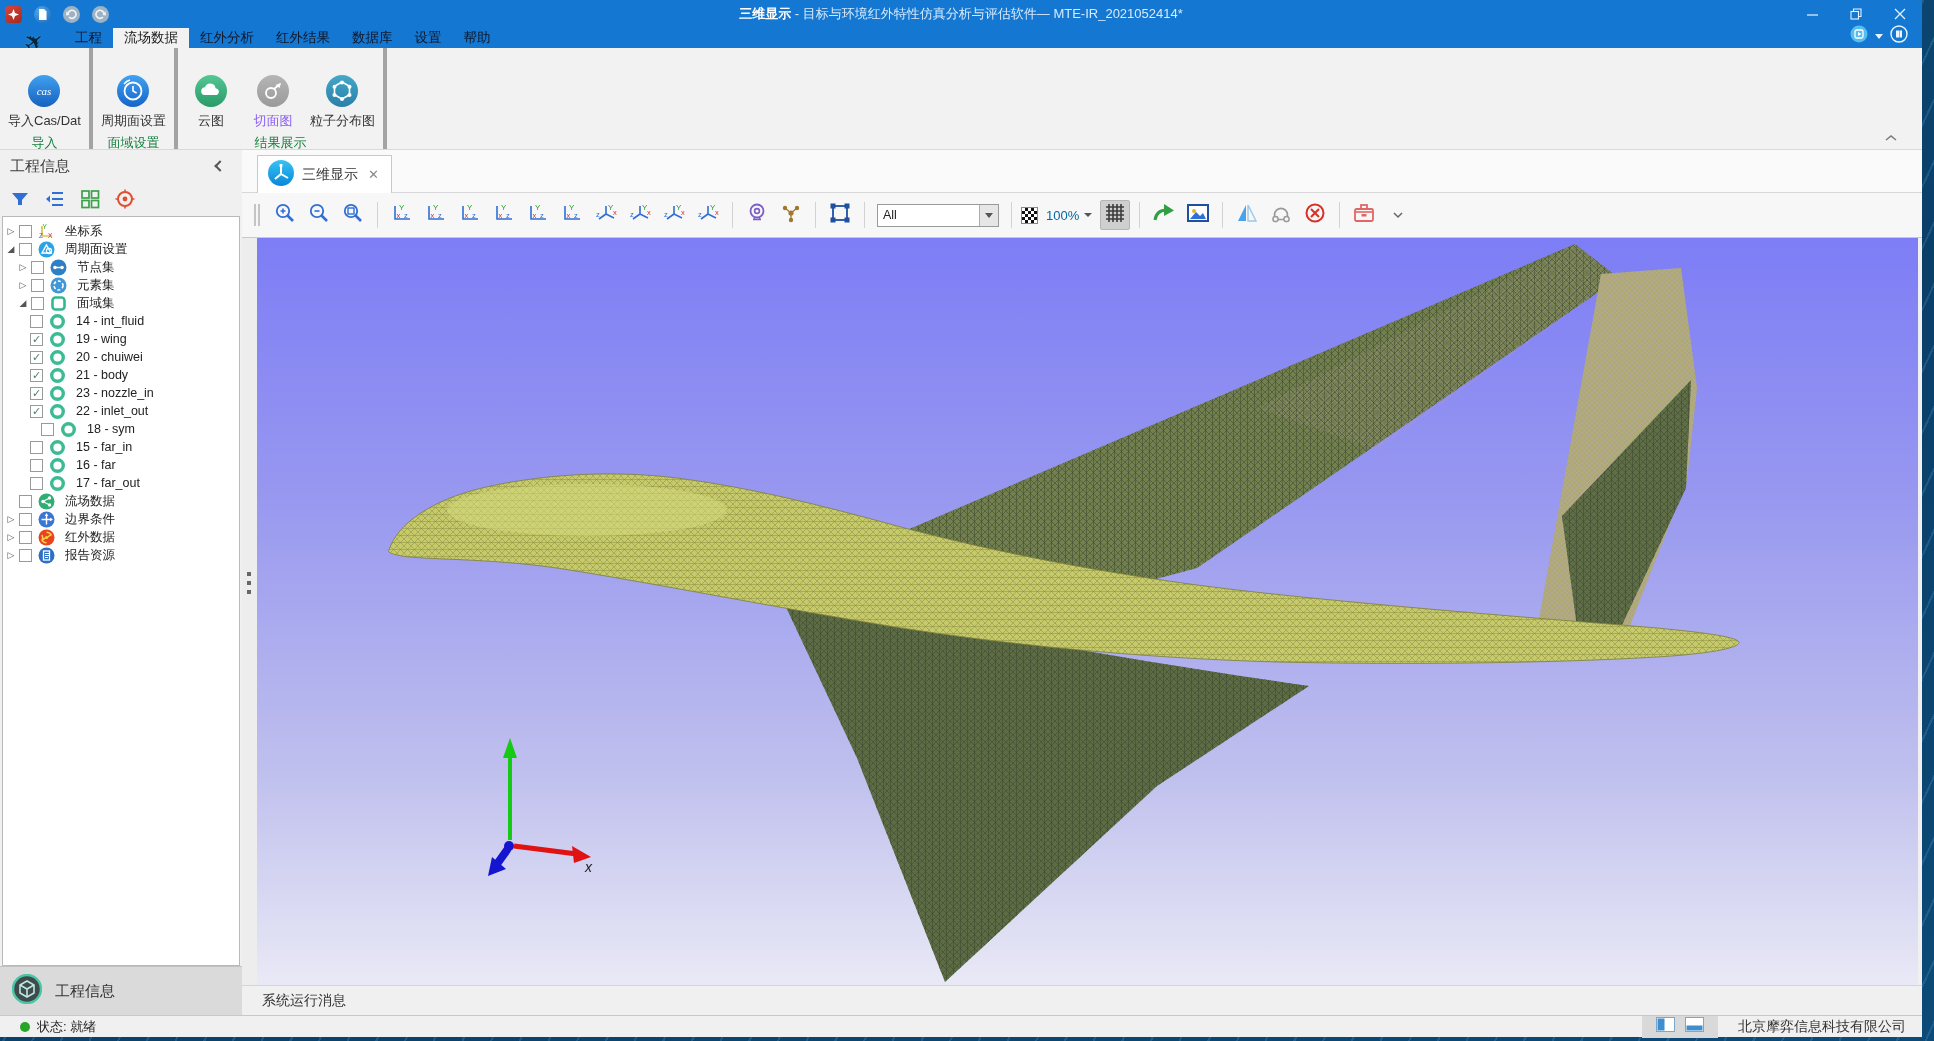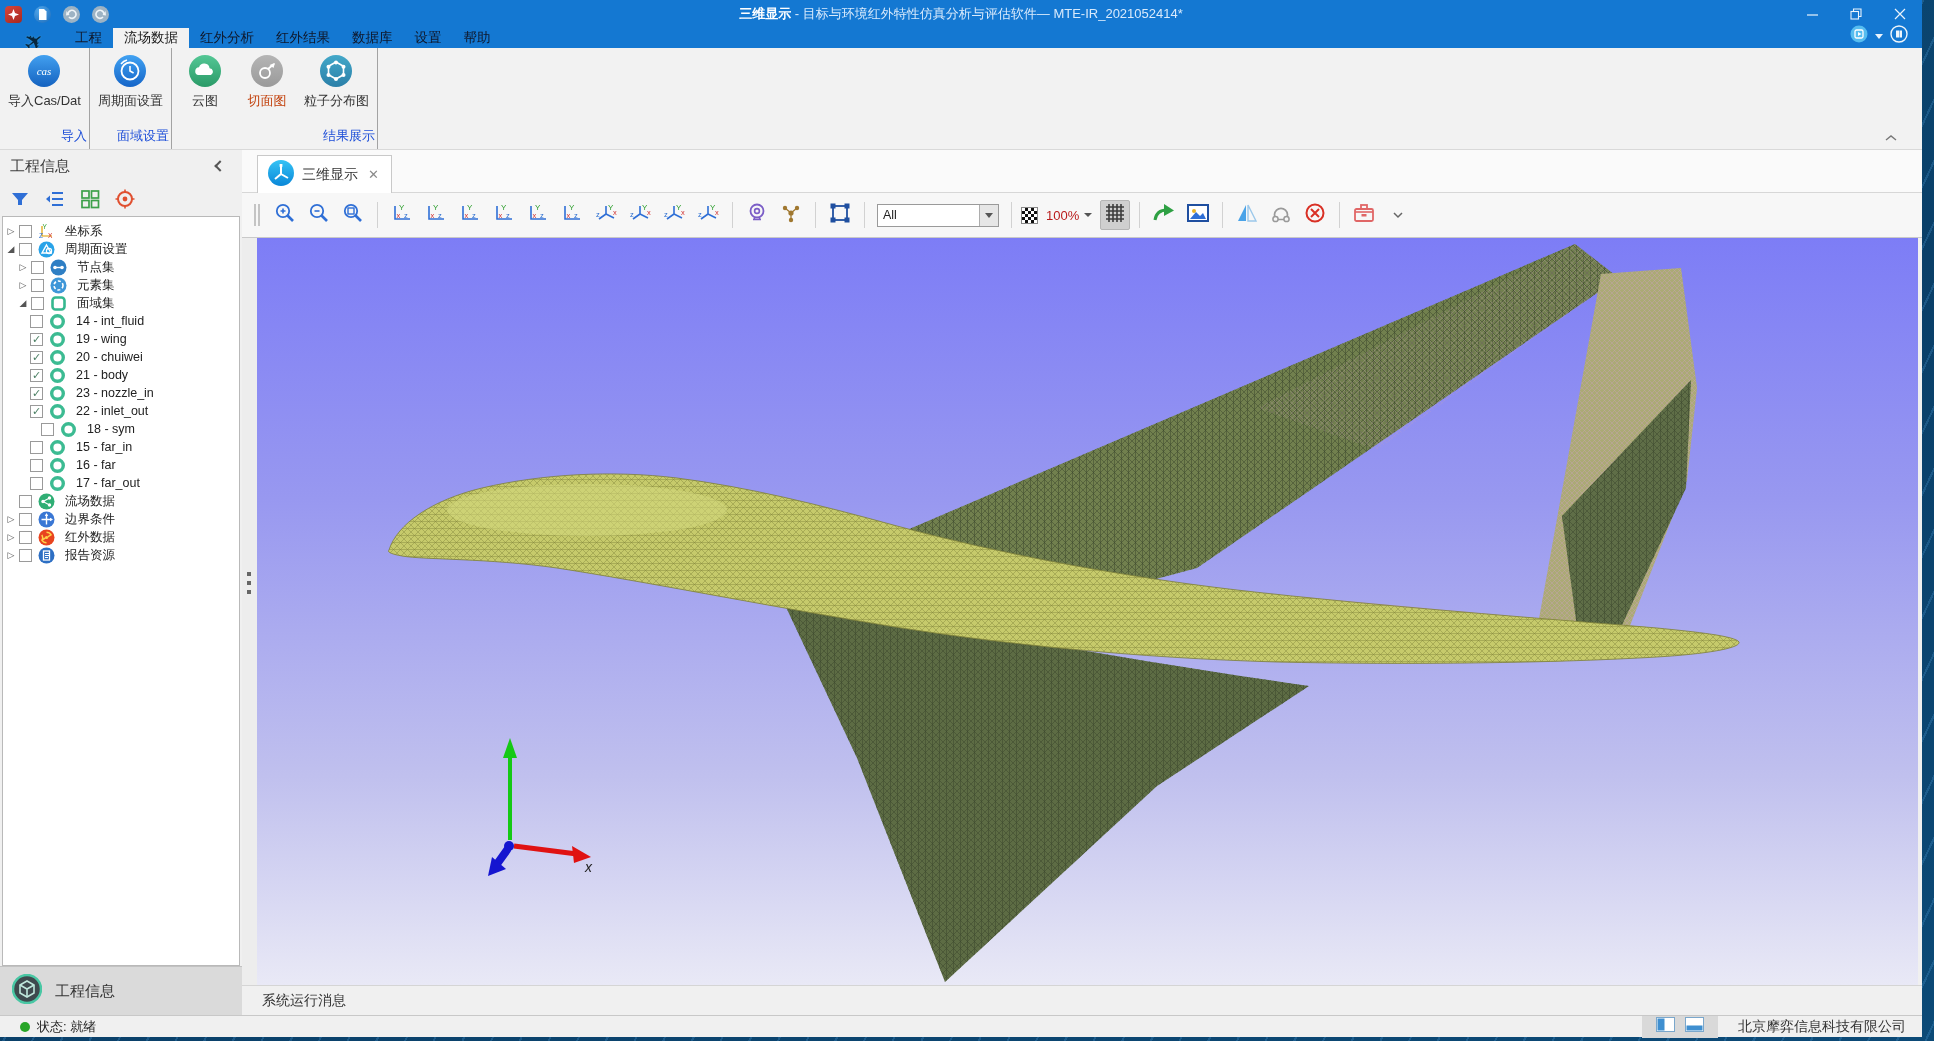--- a/index.html
+++ b/index.html
@@ -27,27 +27,27 @@
   
   .menubar { height:20px; background:#1478d2; display:flex; align-items:flex-end; position:relative; flex:0 0 auto; }
   .logo { position:absolute; left:22px; top:-6px; width:46px; height:26px; color:#06263e; font-size:24px; line-height:24px; transform:rotate(-38deg); text-shadow:0 0 2px #3fa0d8; }
   .menu-items { display:flex; margin-left:64px; height:20px; }
   .menu-item { padding:0 11px; font-size:13.5px; color:#0f172a; line-height:20px; cursor:default; }
   .menu-item.active { background:#f2f2f2; color:#1a1a1a; }
   .menu-right { position:absolute; right:14px; bottom:1px; display:flex; align-items:center; gap:7px; }
 
   
   .ribbon { height:102px; background:#f2f2f2; border-bottom:1px solid #d9d9d9; display:flex; position:relative; flex:0 0 auto; }
-  .rib-group { display:flex; flex-direction:column; border-right:1px solid #a3a3a3; padding:0 2px 0 2px; }
+  .rib-group { display:flex; flex-direction:column; border-right:4px solid #a3a3a3; padding:20px 2px 0 2px; }
   .rib-buttons { flex:1; display:flex; align-items:flex-start; }
   .rib-btn { display:flex; flex-direction:column; align-items:center; padding:6px 6px 2px 6px; min-width:62px; cursor:default; }
   .rib-btn .rico { width:34px; height:34px; }
   .rib-btn .rlab { font-size:13px; color:#333; margin-top:4px; white-space:nowrap; }
-  .rib-btn.disabled .rlab { color:#c2410c; }
-  .rib-glabel { text-align:right; font-size:13px; color:#1d4ed8; padding:2px 0 4px 0; }
+  .rib-btn.disabled .rlab { color:#8b5cf6; }
+  .rib-glabel { text-align:center; font-size:13px; color:#15803d; padding:2px 0 4px 0; }
   .rib-collapse { position:absolute; right:22px; bottom:8px; width:16px; height:12px; }
 
   
   .content { flex:1; display:flex; min-height:0; }
 
   
   .left-panel { width:242px; background:#f0f0f0; display:flex; flex-direction:column; flex:0 0 auto; }
   .lp-header { height:32px; display:flex; align-items:center; padding:0 10px; }
   .lp-title { font-size:15px; color:#3c3c3c; flex:1; }
   .chev-left { width:8px; height:8px; border-left:2px solid #555; border-bottom:2px solid #555; transform:rotate(45deg); margin-right:8px; }
@@ -72,21 +72,21 @@
 
   .toolbar { height:45px; background:#f7f7f7; border-bottom:1px solid #c9c9c9; display:flex; align-items:center; padding-left:10px; gap:4px; flex:0 0 auto; }
   .tbtn { width:30px; height:30px; display:flex; align-items:center; justify-content:center; border-radius:2px; }
   .tbtn.pressed { background:#cfcfcf; border:1px solid #b5b5b5; }
   .tsep { width:1px; height:26px; background:#d2d2d2; margin:0 5px; flex:0 0 auto; }
   .tgrip { width:6px; height:22px; border-left:2px solid #c4c4c4; border-right:2px solid #c4c4c4; margin:0 6px 0 2px; }
   .combo { width:122px; height:23px; background:#fff; border:1px solid #9a9a9a; display:flex; align-items:center; margin:0 3px; }
   .combo .cval { flex:1; font-size:12.5px; color:#222; padding-left:5px; }
   .combo .cbtn { width:19px; height:100%; background:#e6e6e6; border-left:1px solid #adadad; display:flex; align-items:center; justify-content:center; }
   .caret { width:0; height:0; border-left:4px solid transparent; border-right:4px solid transparent; border-top:5px solid #555; }
-  .zoomdd { display:flex; align-items:center; gap:5px; padding:0 4px; font-size:13px; color:#b91c1c;justify-content:flex-end; }
+  .zoomdd { display:flex; align-items:center; gap:5px; padding:0 4px; font-size:13px; color:#0369a1;justify-content:flex-end; }
   .checker { width:17px; height:17px; background:
       linear-gradient(45deg,#111 25%,transparent 25%,transparent 75%,#111 75%),
       linear-gradient(45deg,#111 25%,#fff 25%,#fff 75%,#111 75%);
       background-size:6px 6px; background-position:0 0,3px 3px; border:1px solid #888; }
 
   .vp-row { flex:1; display:flex; min-height:0; }
   .vsplit { width:15px; background:#ededed; position:relative; flex:0 0 auto; }
   .vsplit .dots { position:absolute; left:5px; top:334px; }
   .vsplit .dots i { display:block; width:4px; height:4px; background:#666; margin-bottom:5px; }
   .viewport { flex:1; background:linear-gradient(180deg,#7d7df6 0%,#9898f0 35%,#c0c0ee 72%,#e9e9f6 100%); min-width:0; }

